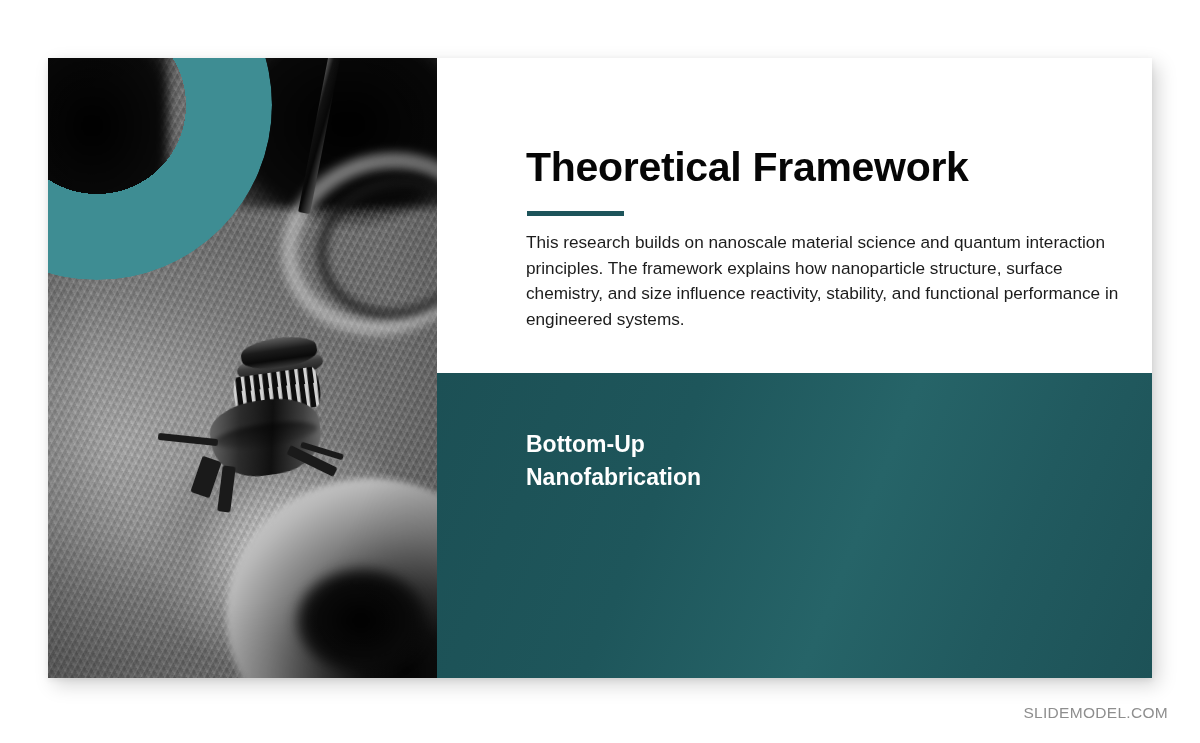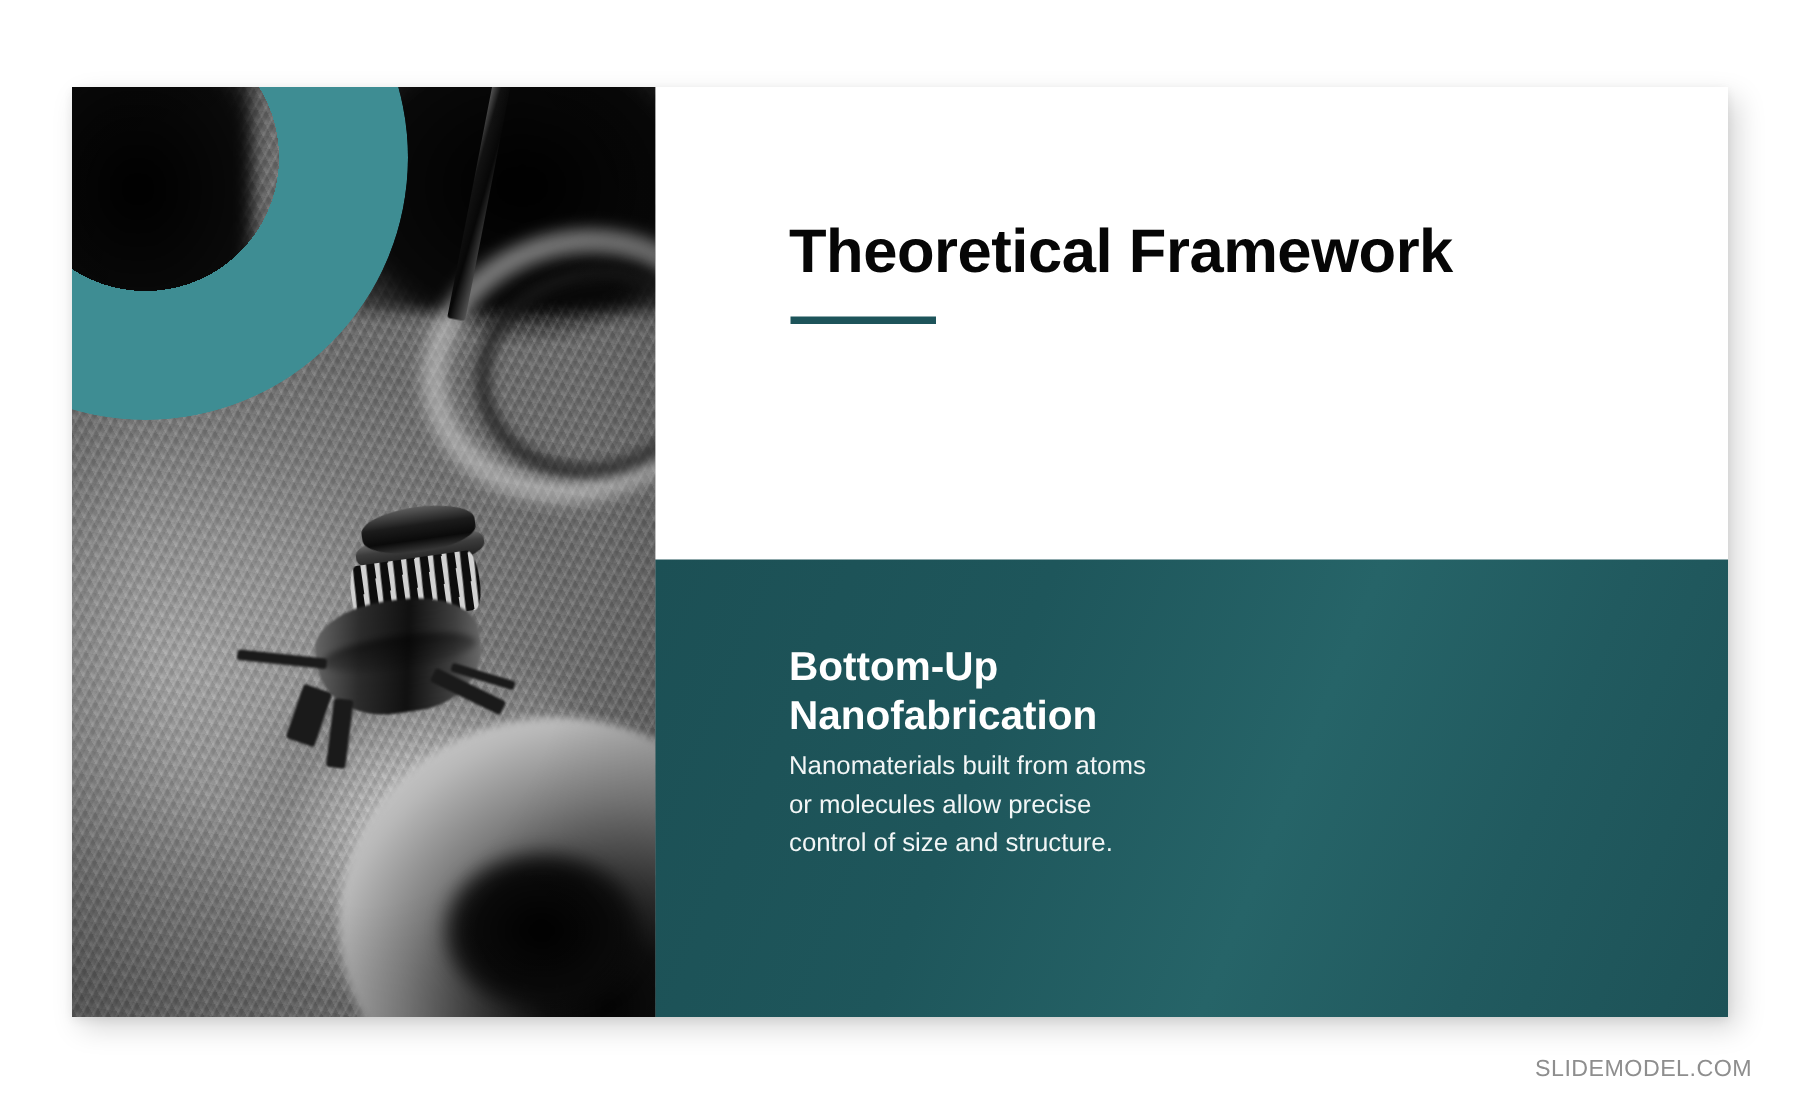--- a/index.html
+++ b/index.html
@@ -246,21 +246,21 @@
   }
   .teal-cols {
     position: absolute;
     left: 89px;
     top: 55px;
     display: flex;
     gap: 87px;
   }
   .col { width: 241px; }
   .col-title {
-    font-size: 27px;
+    font-size: 23px;
     font-weight: 700;
     line-height: 33px;
     color: #ffffff;
     margin-bottom: 4px;
   }
   .col-text {
     font-size: 17.2px;
     line-height: 25.5px;
     color: #f2f6f6;
   }
@@ -304,28 +304,28 @@
       <div class="leg l4"></div>
       <div class="leg l5"></div>
 
       <div class="sem-vignette"></div>
       <div class="ring-deco"></div>
     </div>
 
     <div class="content-top">
       <h1 class="title">Theoretical Framework</h1>
       <div class="accent-rule"></div>
+      <p class="lead-para">This research builds on nanoscale material science and quantum interaction principles. The framework explains how nanoparticle structure, surface chemistry, and size influence reactivity, stability, and functional performance in engineered systems.</p>
     </div>
 
     <div class="teal-panel">
       <div class="teal-cols">
 
         <div class="col">
           <div class="col-title">Bottom-Up Nanofabrication</div>
-          <div class="col-text">Nanomaterials built from atoms or molecules allow precise control of size and structure.</div>
         </div>
 
 
       </div>
     </div>
 
   </div>
 
   <div class="watermark">SLIDEMODEL.COM</div>
 

